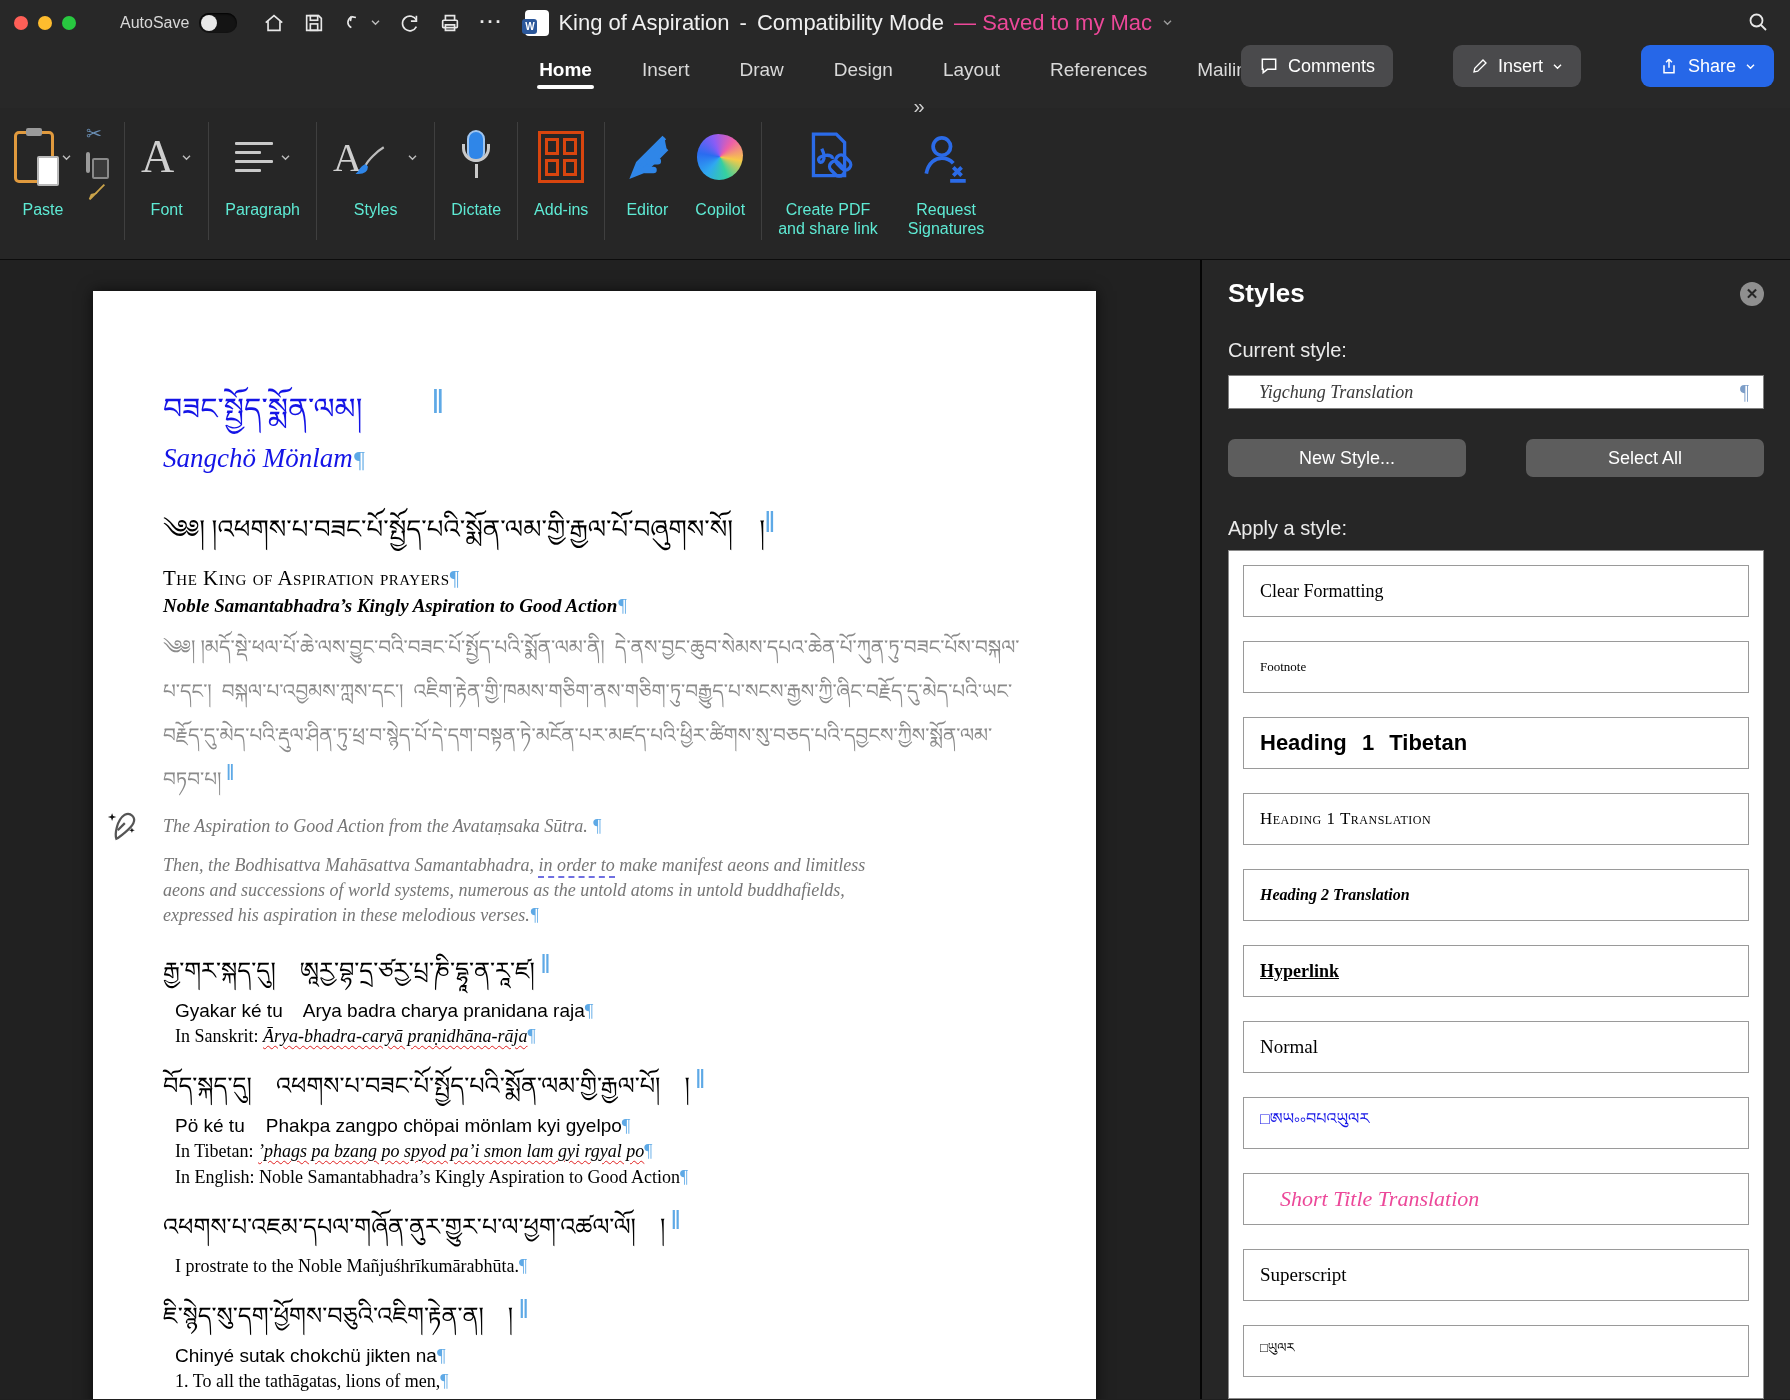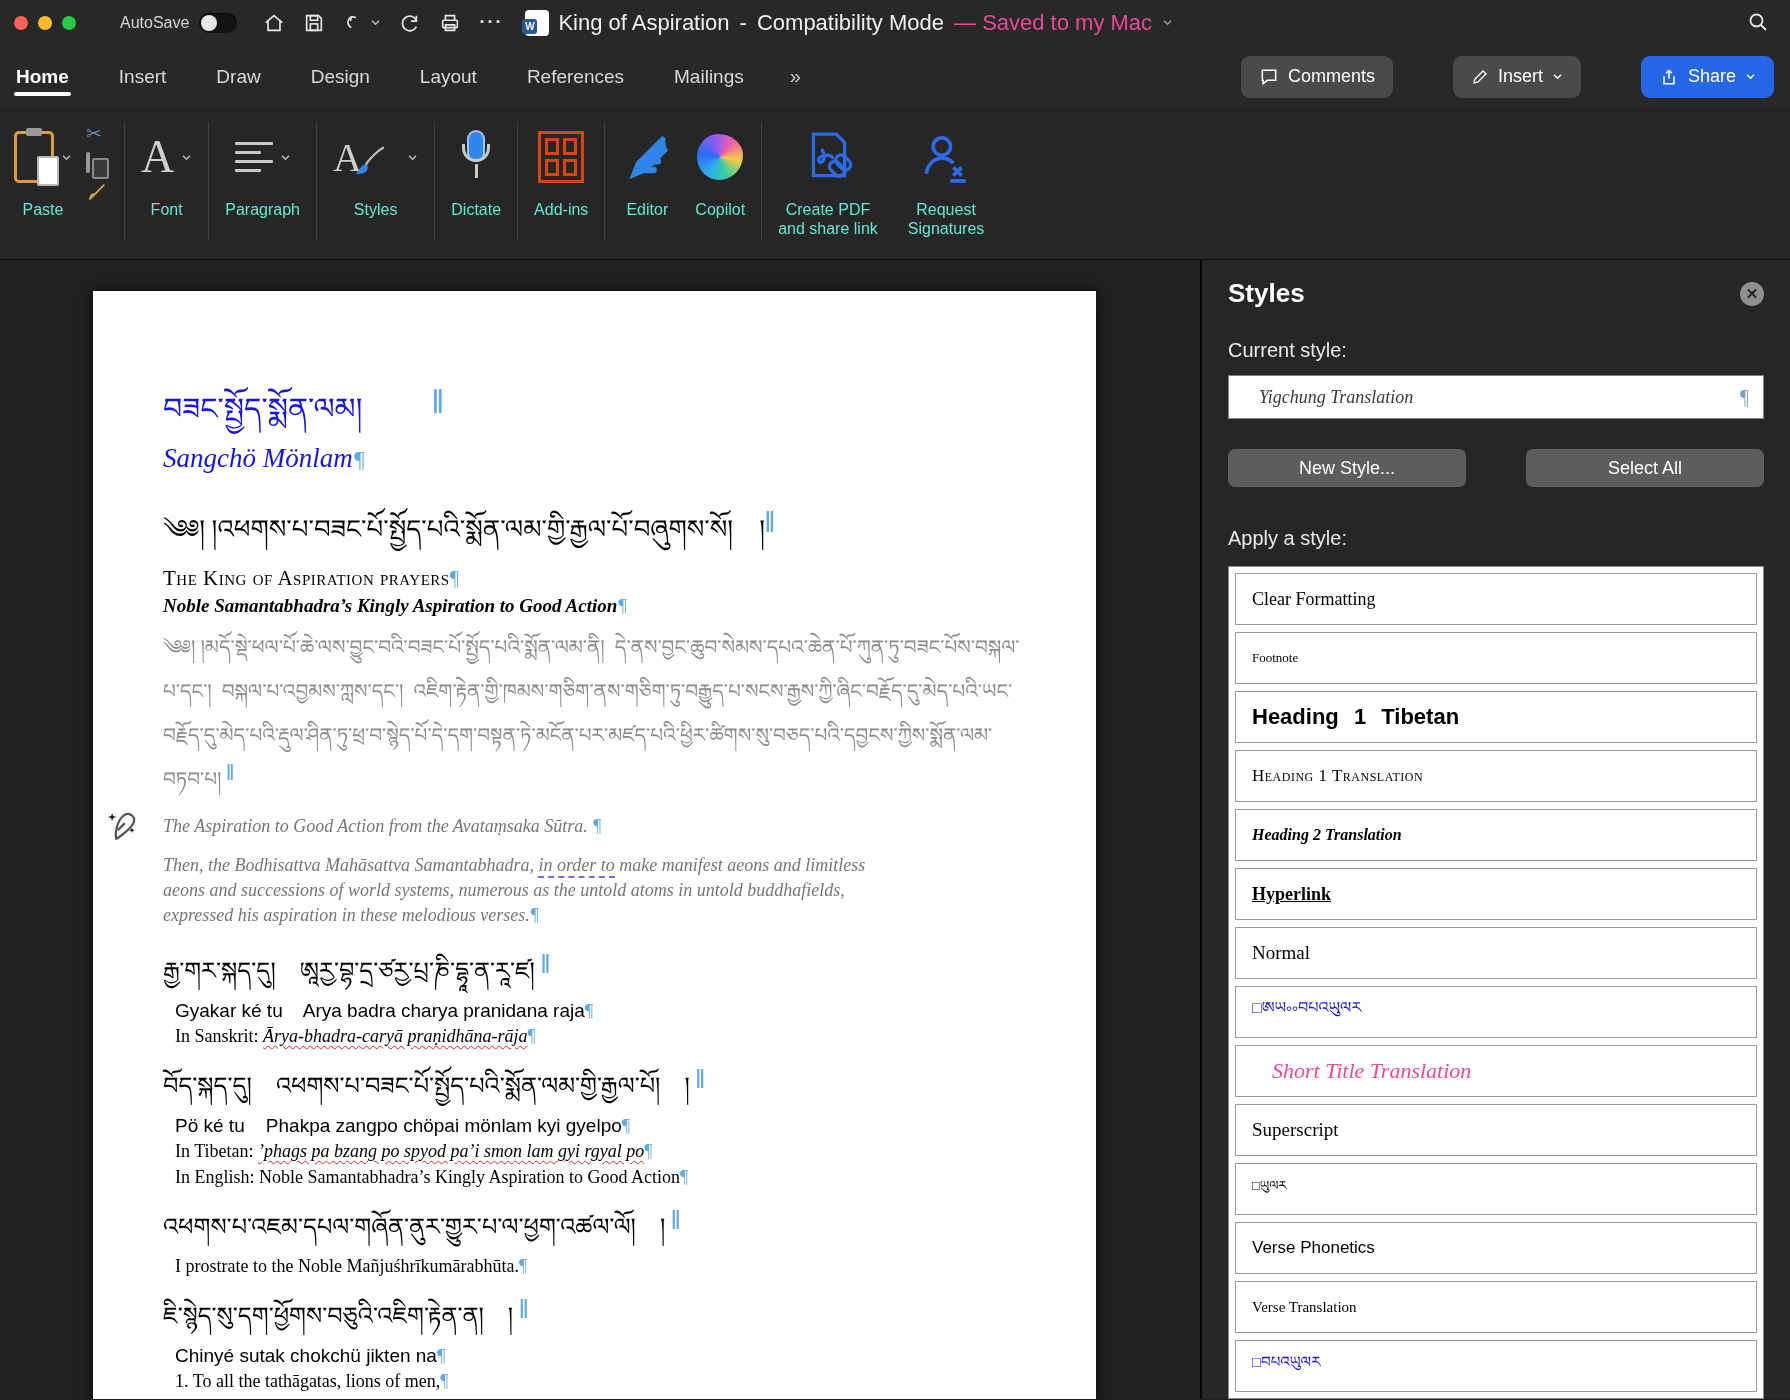--- a/index.html
+++ b/index.html
@@ -18,21 +18,21 @@
   .tb-btn { display:flex; align-items:center; gap:3px; cursor:default; }
   .dots { color:#e8e8e8; font-size:18px; letter-spacing:2px; font-weight:bold; }
   .doc-id { display:flex; align-items:center; gap:9px; margin-left:22px; }
   .wordlogo { width:24px; height:26px; background:#fff; border-radius:4px; position:relative; }
   .wordlogo .wsq { position:absolute; left:-3px; bottom:2px; width:15px; height:15px; background:#2b579a; border-radius:3px; color:#fff; font-size:10px; font-weight:bold; display:flex; align-items:center; justify-content:center;}
   .title-text { font-size:22px; color:#f0f0f0; display:flex; gap:10px; align-items:center; }
   .title-text .dim { color:#ec4899; }
   .search-btn { position:absolute; right:20px; top:10px; }
 
   
-  .tabsrow { height:63px; background:#282828; display:flex; align-items:center; position:relative; }
+  .tabsrow { height:63px; background:#282828; display:flex; align-items:center; position:relative;flex-direction:column; }
   .tabs { display:flex; gap:50px; margin-left:16px; }
   .tab { color:#d9d9d9; font-size:19px; padding:14px 0; position:relative; cursor:default; }
   .tab.active { color:#fff; font-weight:bold; }
   .tab.active::after { content:""; position:absolute; left:-2px; right:-2px; bottom:6px; height:4px; background:#fdfdfd; border-radius:2px; }
   .tab-overflow { color:#cfcfcf; font-size:20px; margin-left:46px; letter-spacing:-2px; }
   .right-btns { position:absolute; right:16px; display:flex; gap:20px; align-items:center; }
   .pill { height:42px; border-radius:9px; background:#4a4a4c; color:#fff; font-size:18px; display:flex; align-items:center; gap:9px; padding:0 18px; cursor:default;margin-left:40px; }
   .pill.share { background:#2667e8; }
 
   
@@ -95,30 +95,30 @@
   .gloss { font-size:18px; line-height:26px; margin-left:12px; }
   .gloss .wavy { font-style:italic; text-decoration:underline wavy #e02020 1px; text-underline-offset:3px; }
 
   
   .spanel { flex:1; background:#262626; padding:18px 26px 0 26px; display:flex; flex-direction:column; }
   .sp-head { display:flex; align-items:center; justify-content:space-between; }
   .sp-title { color:#fff; font-size:26px; font-weight:bold; }
   .sp-close { width:24px; height:24px; border-radius:50%; background:#8f8f8f; color:#262626; font-size:15px; font-weight:bold;
               display:flex; align-items:center; justify-content:center; cursor:default; }
   .sp-label { color:#eaeaea; font-size:20px; margin-top:30px; }
-  .cur-style { margin-top:13px; height:44px; background:#fff; border:1px solid #808080; display:flex; align-items:center;
+  .cur-style { margin-top:13px; height:34px; background:#fff; border:1px solid #808080; display:flex; align-items:center;
                padding:0 14px 0 30px; }
   .cur-style .val { font-family:"Liberation Serif", serif; font-style:italic; font-size:18px; color:#3a3a3a; flex:1; }
   .cur-style .pilcrow { color:#7d9ec8; font-size:20px; }
   .sp-btnrow { display:flex; justify-content:space-between; margin-top:30px; }
   .sp-btn { width:238px; height:38px; background:#5d5d5d; border-radius:7px; color:#fff; font-size:18px;
             display:flex; align-items:center; justify-content:center; cursor:default; }
   .sp-apply { margin-top:40px; }
-  .style-list { margin-top:16px; flex:1; min-height:0; background:#fff; border:1px solid #8a8a8a;
-                padding:6px; display:flex; flex-direction:column; gap:7px; overflow:hidden; }
+  .style-list { margin-top:10px; flex:1; min-height:0; background:#fff; border:1px solid #8a8a8a;
+                padding:14px; display:flex; flex-direction:column; gap:24px; overflow:hidden; }
   .sitem { border:1px solid #9a9a9a; background:#fff; min-height:52px; display:flex; align-items:center;
            padding-left:16px; flex-shrink:0; font-family:"Liberation Serif", serif; color:#000; cursor:default; }
   .si-0 { font-size:18px; }
   .si-1 { font-size:13px; }
   .si-2 { font-family:"Liberation Sans", sans-serif; font-weight:bold; font-size:22px; word-spacing:9px; }
   .si-3 { font-variant:small-caps; font-size:17px; letter-spacing:.5px; }
   .si-4 { font-weight:bold; font-style:italic; font-size:16px; }
   .si-5 { font-weight:bold; text-decoration:underline; font-size:18px; }
   .si-6 { font-size:19px; }
   .si-7 { color:#1414e6; font-size:16px; }

